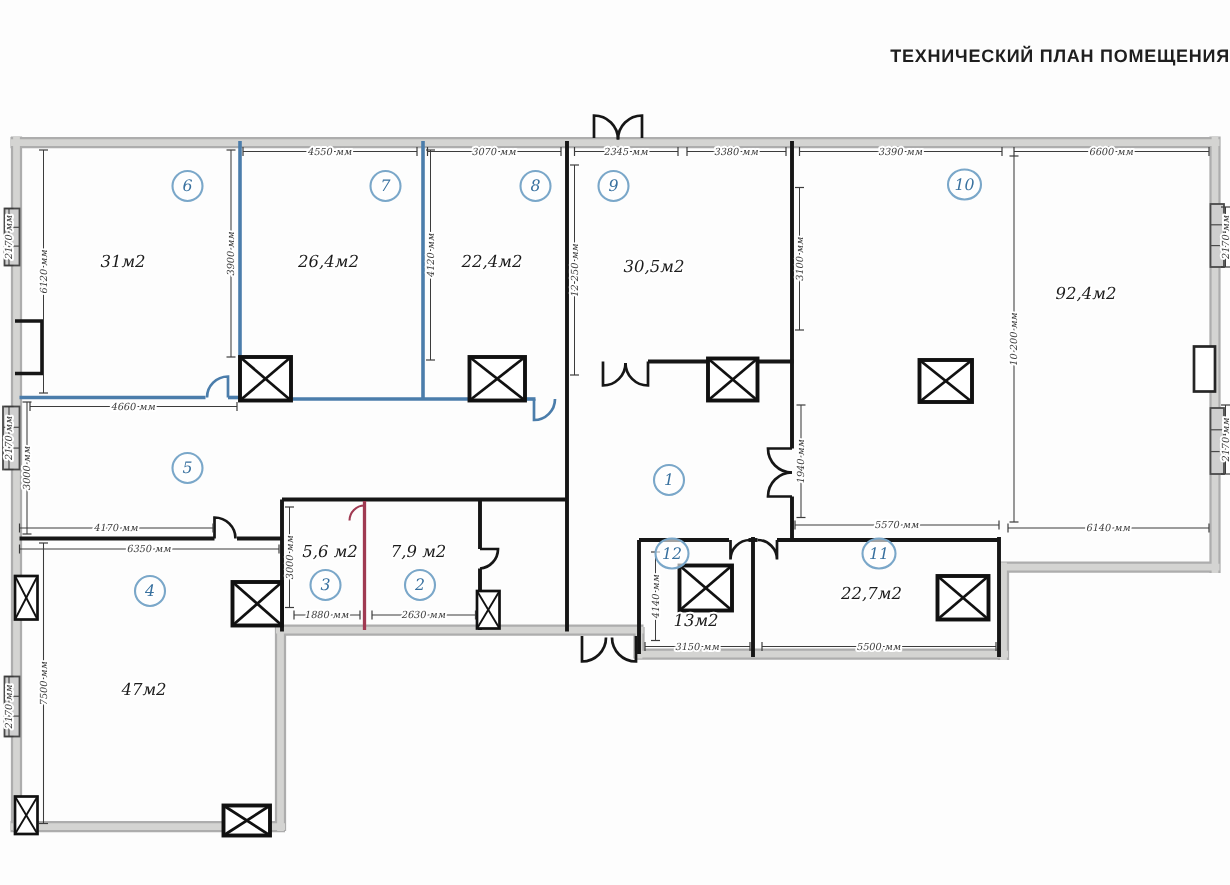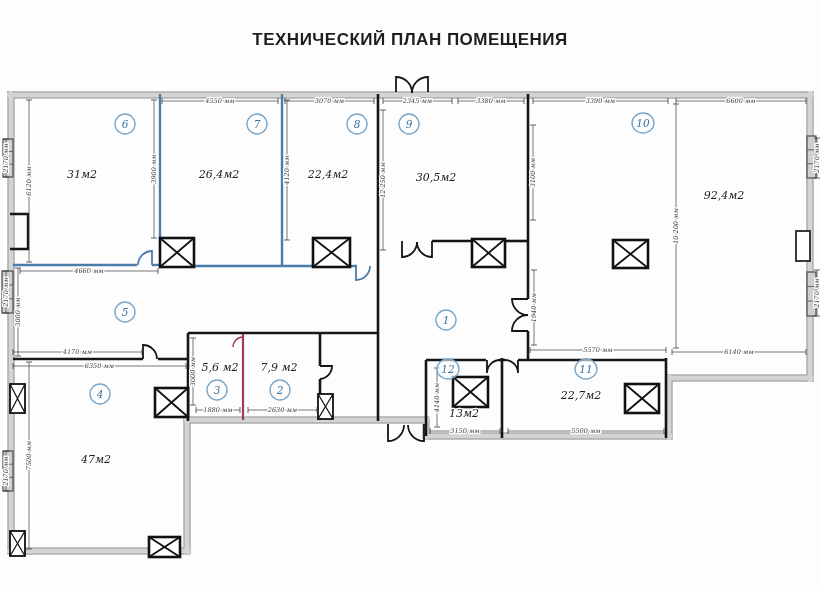--- a/index.html
+++ b/index.html
@@ -1,19 +1,19 @@
 <!DOCTYPE html>
 <html><head>
 <meta charset="utf-8">
 <style>
   html,body{margin:0;padding:0;background:#ffffff;}
   #stage{position:relative;width:820px;height:590px;background:#fdfdfd;overflow:hidden;
          font-family:"Liberation Sans",sans-serif;}
-  #plan-title{position:absolute;top:30px;left:0;width:100%;text-align:center;
-              font-weight:bold;font-size:17px;letter-spacing:.5px;color:#1e1e1e;}
+  #plan-title{position:absolute;top:30px;left:0;width:100%;text-align:right;
+              font-weight:bold;font-size:12px;letter-spacing:.5px;color:#1e1e1e;}
   svg{position:absolute;top:0;left:0;}
   text{font-family:"DejaVu Serif","Liberation Serif",serif;font-style:italic;}
 </style>
 </head>
 <body>
 
 <div id="stage">
   <div id="plan-title">ТЕХНИЧЕСКИЙ ПЛАН ПОМЕЩЕНИЯ</div>
   <svg id="plan" width="820" height="590" viewBox="0 0 820 590" xmlns="http://www.w3.org/2000/svg">
       <line x1="7" y1="95" x2="813" y2="95" stroke="#adadad" stroke-width="7.5"></line>

